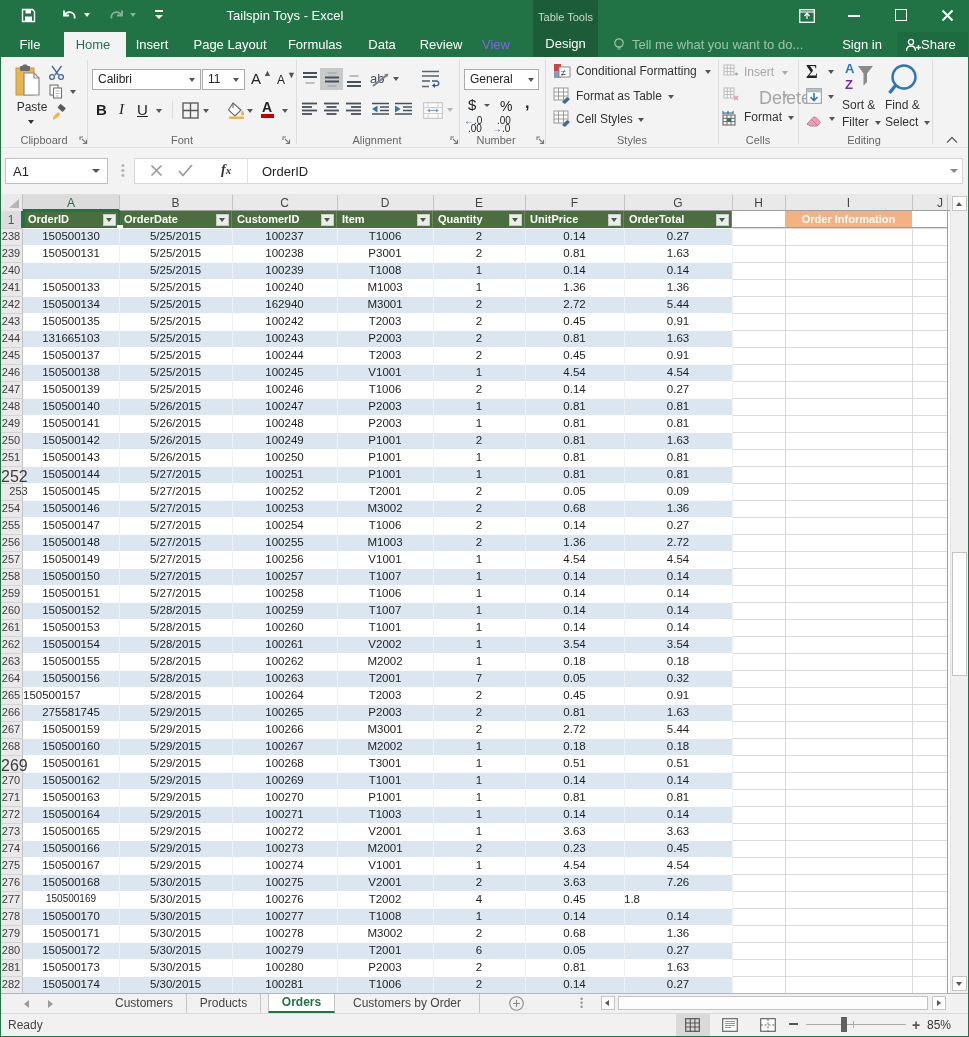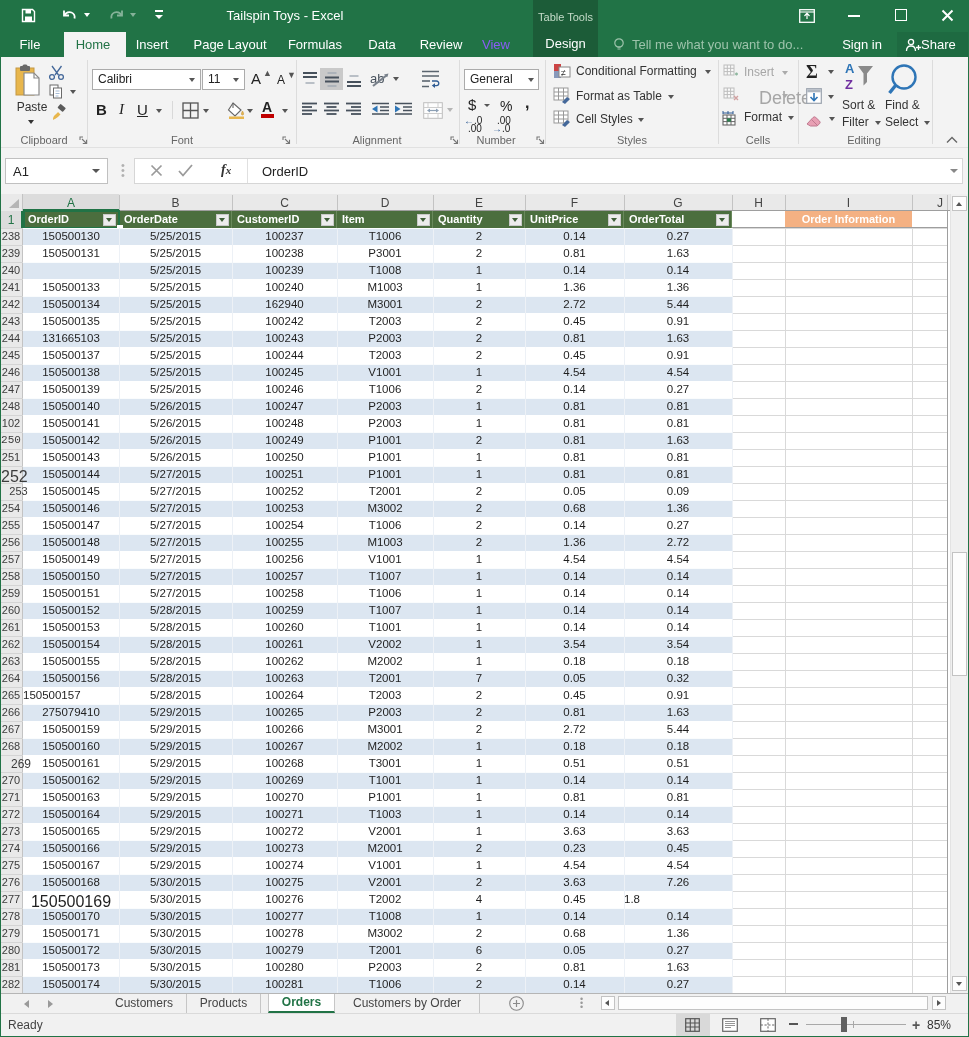--- a/index.html
+++ b/index.html
@@ -459,30 +459,30 @@
 <div class="abs" style="left:23px;top:398px;width:709px;height:17px;background:#dce6f1;"></div>
 <div class="abs" style="left:1px;top:400px;width:20px;text-align:center;color:#3c3c3c;font-size:11px;">248</div>
 <div class="abs" style="left:23px;top:400px;width:96px;text-align:center;color:#1f1f1f;font-size:11.5px;">150500140</div>
 <div class="abs" style="left:119px;top:400px;width:113px;text-align:center;color:#1f1f1f;font-size:11.5px;">5/26/2015</div>
 <div class="abs" style="left:232px;top:400px;width:105px;text-align:center;color:#1f1f1f;font-size:11.5px;">100247</div>
 <div class="abs" style="left:337px;top:400px;width:96px;text-align:center;color:#1f1f1f;font-size:11.5px;">P2003</div>
 <div class="abs" style="left:433px;top:400px;width:92px;text-align:center;color:#1f1f1f;font-size:11.5px;">1</div>
 <div class="abs" style="left:525px;top:400px;width:99px;text-align:center;color:#1f1f1f;font-size:11.5px;">0.81</div>
 <div class="abs" style="left:624px;top:400px;width:108px;text-align:center;color:#1f1f1f;font-size:11.5px;">0.81</div>
 <div class="abs" style="left:23px;top:415px;width:709px;height:17px;background:#ffffff;"></div>
-<div class="abs" style="left:1px;top:417px;width:20px;text-align:center;color:#3c3c3c;font-size:11px;">102</div>
+<div class="abs" style="left:1px;top:417px;width:20px;text-align:center;color:#3c3c3c;font-size:11px;">249</div>
 <div class="abs" style="left:23px;top:417px;width:96px;text-align:center;color:#1f1f1f;font-size:11.5px;">150500141</div>
 <div class="abs" style="left:119px;top:417px;width:113px;text-align:center;color:#1f1f1f;font-size:11.5px;">5/26/2015</div>
 <div class="abs" style="left:232px;top:417px;width:105px;text-align:center;color:#1f1f1f;font-size:11.5px;">100248</div>
 <div class="abs" style="left:337px;top:417px;width:96px;text-align:center;color:#1f1f1f;font-size:11.5px;">P2003</div>
 <div class="abs" style="left:433px;top:417px;width:92px;text-align:center;color:#1f1f1f;font-size:11.5px;">1</div>
 <div class="abs" style="left:525px;top:417px;width:99px;text-align:center;color:#1f1f1f;font-size:11.5px;">0.81</div>
 <div class="abs" style="left:624px;top:417px;width:108px;text-align:center;color:#1f1f1f;font-size:11.5px;">0.81</div>
 <div class="abs" style="left:23px;top:432px;width:709px;height:17px;background:#dce6f1;"></div>
-<div class="abs" style="left:1px;top:434px;width:20px;text-align:center;color:#3c3c3c;font-size:11px;font-family:Liberation Mono, monospace;">250</div>
+<div class="abs" style="left:1px;top:434px;width:20px;text-align:center;color:#3c3c3c;font-size:11px;">250</div>
 <div class="abs" style="left:23px;top:434px;width:96px;text-align:center;color:#1f1f1f;font-size:11.5px;">150500142</div>
 <div class="abs" style="left:119px;top:434px;width:113px;text-align:center;color:#1f1f1f;font-size:11.5px;">5/26/2015</div>
 <div class="abs" style="left:232px;top:434px;width:105px;text-align:center;color:#1f1f1f;font-size:11.5px;">100249</div>
 <div class="abs" style="left:337px;top:434px;width:96px;text-align:center;color:#1f1f1f;font-size:11.5px;">P1001</div>
 <div class="abs" style="left:433px;top:434px;width:92px;text-align:center;color:#1f1f1f;font-size:11.5px;">2</div>
 <div class="abs" style="left:525px;top:434px;width:99px;text-align:center;color:#1f1f1f;font-size:11.5px;">0.81</div>
 <div class="abs" style="left:624px;top:434px;width:108px;text-align:center;color:#1f1f1f;font-size:11.5px;">1.63</div>
 <div class="abs" style="left:23px;top:449px;width:709px;height:17px;background:#ffffff;"></div>
 <div class="abs" style="left:1px;top:451px;width:20px;text-align:center;color:#3c3c3c;font-size:11px;">251</div>
 <div class="abs" style="left:23px;top:451px;width:96px;text-align:center;color:#1f1f1f;font-size:11.5px;">150500143</div>
@@ -613,21 +613,21 @@
 <div class="abs" style="left:1px;top:689px;width:20px;text-align:center;color:#3c3c3c;font-size:11px;">265</div>
 <div class="abs" style="left:23px;top:689px;width:96px;text-align:left;color:#1f1f1f;font-size:11.5px;">150500157</div>
 <div class="abs" style="left:119px;top:689px;width:113px;text-align:center;color:#1f1f1f;font-size:11.5px;">5/28/2015</div>
 <div class="abs" style="left:232px;top:689px;width:105px;text-align:center;color:#1f1f1f;font-size:11.5px;">100264</div>
 <div class="abs" style="left:337px;top:689px;width:96px;text-align:center;color:#1f1f1f;font-size:11.5px;">T2003</div>
 <div class="abs" style="left:433px;top:689px;width:92px;text-align:center;color:#1f1f1f;font-size:11.5px;">2</div>
 <div class="abs" style="left:525px;top:689px;width:99px;text-align:center;color:#1f1f1f;font-size:11.5px;">0.45</div>
 <div class="abs" style="left:624px;top:689px;width:108px;text-align:center;color:#1f1f1f;font-size:11.5px;">0.91</div>
 <div class="abs" style="left:23px;top:704px;width:709px;height:17px;background:#dce6f1;"></div>
 <div class="abs" style="left:1px;top:706px;width:20px;text-align:center;color:#3c3c3c;font-size:11px;">266</div>
-<div class="abs" style="left:23px;top:706px;width:96px;text-align:center;color:#1f1f1f;font-size:11.5px;">275079410</div>
+<div class="abs" style="left:23px;top:706px;width:96px;text-align:center;color:#1f1f1f;font-size:11.5px;">275581745</div>
 <div class="abs" style="left:119px;top:706px;width:113px;text-align:center;color:#1f1f1f;font-size:11.5px;">5/29/2015</div>
 <div class="abs" style="left:232px;top:706px;width:105px;text-align:center;color:#1f1f1f;font-size:11.5px;">100265</div>
 <div class="abs" style="left:337px;top:706px;width:96px;text-align:center;color:#1f1f1f;font-size:11.5px;">P2003</div>
 <div class="abs" style="left:433px;top:706px;width:92px;text-align:center;color:#1f1f1f;font-size:11.5px;">2</div>
 <div class="abs" style="left:525px;top:706px;width:99px;text-align:center;color:#1f1f1f;font-size:11.5px;">0.81</div>
 <div class="abs" style="left:624px;top:706px;width:108px;text-align:center;color:#1f1f1f;font-size:11.5px;">1.63</div>
 <div class="abs" style="left:23px;top:721px;width:709px;height:17px;background:#ffffff;"></div>
 <div class="abs" style="left:1px;top:723px;width:20px;text-align:center;color:#3c3c3c;font-size:11px;">267</div>
 <div class="abs" style="left:23px;top:723px;width:96px;text-align:center;color:#1f1f1f;font-size:11.5px;">150500159</div>
 <div class="abs" style="left:119px;top:723px;width:113px;text-align:center;color:#1f1f1f;font-size:11.5px;">5/29/2015</div>
@@ -639,21 +639,21 @@
 <div class="abs" style="left:23px;top:738px;width:709px;height:17px;background:#dce6f1;"></div>
 <div class="abs" style="left:1px;top:740px;width:20px;text-align:center;color:#3c3c3c;font-size:11px;">268</div>
 <div class="abs" style="left:23px;top:740px;width:96px;text-align:center;color:#1f1f1f;font-size:11.5px;">150500160</div>
 <div class="abs" style="left:119px;top:740px;width:113px;text-align:center;color:#1f1f1f;font-size:11.5px;">5/29/2015</div>
 <div class="abs" style="left:232px;top:740px;width:105px;text-align:center;color:#1f1f1f;font-size:11.5px;">100267</div>
 <div class="abs" style="left:337px;top:740px;width:96px;text-align:center;color:#1f1f1f;font-size:11.5px;">M2002</div>
 <div class="abs" style="left:433px;top:740px;width:92px;text-align:center;color:#1f1f1f;font-size:11.5px;">1</div>
 <div class="abs" style="left:525px;top:740px;width:99px;text-align:center;color:#1f1f1f;font-size:11.5px;">0.18</div>
 <div class="abs" style="left:624px;top:740px;width:108px;text-align:center;color:#1f1f1f;font-size:11.5px;">0.18</div>
 <div class="abs" style="left:23px;top:755px;width:709px;height:17px;background:#ffffff;"></div>
-<div class="abs" style="left:1px;top:757px;width:40px;text-align:center;color:#3c3c3c;font-size:12px;">269</div>
+<div class="abs" style="left:1px;top:757px;width:40px;text-align:left;color:#3c3c3c;font-size:16px;">269</div>
 <div class="abs" style="left:23px;top:757px;width:96px;text-align:center;color:#1f1f1f;font-size:11.5px;">150500161</div>
 <div class="abs" style="left:119px;top:757px;width:113px;text-align:center;color:#1f1f1f;font-size:11.5px;">5/29/2015</div>
 <div class="abs" style="left:232px;top:757px;width:105px;text-align:center;color:#1f1f1f;font-size:11.5px;">100268</div>
 <div class="abs" style="left:337px;top:757px;width:96px;text-align:center;color:#1f1f1f;font-size:11.5px;">T3001</div>
 <div class="abs" style="left:433px;top:757px;width:92px;text-align:center;color:#1f1f1f;font-size:11.5px;">1</div>
 <div class="abs" style="left:525px;top:757px;width:99px;text-align:center;color:#1f1f1f;font-size:11.5px;">0.51</div>
 <div class="abs" style="left:624px;top:757px;width:108px;text-align:center;color:#1f1f1f;font-size:11.5px;">0.51</div>
 <div class="abs" style="left:23px;top:772px;width:709px;height:17px;background:#dce6f1;"></div>
 <div class="abs" style="left:1px;top:774px;width:20px;text-align:center;color:#3c3c3c;font-size:11px;">270</div>
 <div class="abs" style="left:23px;top:774px;width:96px;text-align:center;color:#1f1f1f;font-size:11.5px;">150500162</div>
@@ -712,21 +712,21 @@
 <div class="abs" style="left:1px;top:876px;width:20px;text-align:center;color:#3c3c3c;font-size:11px;">276</div>
 <div class="abs" style="left:23px;top:876px;width:96px;text-align:center;color:#1f1f1f;font-size:11.5px;">150500168</div>
 <div class="abs" style="left:119px;top:876px;width:113px;text-align:center;color:#1f1f1f;font-size:11.5px;">5/30/2015</div>
 <div class="abs" style="left:232px;top:876px;width:105px;text-align:center;color:#1f1f1f;font-size:11.5px;">100275</div>
 <div class="abs" style="left:337px;top:876px;width:96px;text-align:center;color:#1f1f1f;font-size:11.5px;">V2001</div>
 <div class="abs" style="left:433px;top:876px;width:92px;text-align:center;color:#1f1f1f;font-size:11.5px;">2</div>
 <div class="abs" style="left:525px;top:876px;width:99px;text-align:center;color:#1f1f1f;font-size:11.5px;">3.63</div>
 <div class="abs" style="left:624px;top:876px;width:108px;text-align:center;color:#1f1f1f;font-size:11.5px;">7.26</div>
 <div class="abs" style="left:23px;top:891px;width:709px;height:17px;background:#ffffff;"></div>
 <div class="abs" style="left:1px;top:893px;width:20px;text-align:center;color:#3c3c3c;font-size:11px;">277</div>
-<div class="abs" style="left:23px;top:893px;width:96px;text-align:center;color:#1f1f1f;font-size:16px;">150500169</div>
+<div class="abs" style="left:23px;top:893px;width:96px;text-align:center;color:#1f1f1f;font-size:10px;">150500169</div>
 <div class="abs" style="left:119px;top:893px;width:113px;text-align:center;color:#1f1f1f;font-size:11.5px;">5/30/2015</div>
 <div class="abs" style="left:232px;top:893px;width:105px;text-align:center;color:#1f1f1f;font-size:11.5px;">100276</div>
 <div class="abs" style="left:337px;top:893px;width:96px;text-align:center;color:#1f1f1f;font-size:11.5px;">T2002</div>
 <div class="abs" style="left:433px;top:893px;width:92px;text-align:center;color:#1f1f1f;font-size:11.5px;">4</div>
 <div class="abs" style="left:525px;top:893px;width:99px;text-align:center;color:#1f1f1f;font-size:11.5px;">0.45</div>
 <div class="abs" style="left:624px;top:893px;width:108px;text-align:left;color:#1f1f1f;font-size:11.5px;">1.8</div>
 <div class="abs" style="left:23px;top:908px;width:709px;height:17px;background:#dce6f1;"></div>
 <div class="abs" style="left:1px;top:910px;width:20px;text-align:center;color:#3c3c3c;font-size:11px;">278</div>
 <div class="abs" style="left:23px;top:910px;width:96px;text-align:center;color:#1f1f1f;font-size:11.5px;">150500170</div>
 <div class="abs" style="left:119px;top:910px;width:113px;text-align:center;color:#1f1f1f;font-size:11.5px;">5/30/2015</div>

